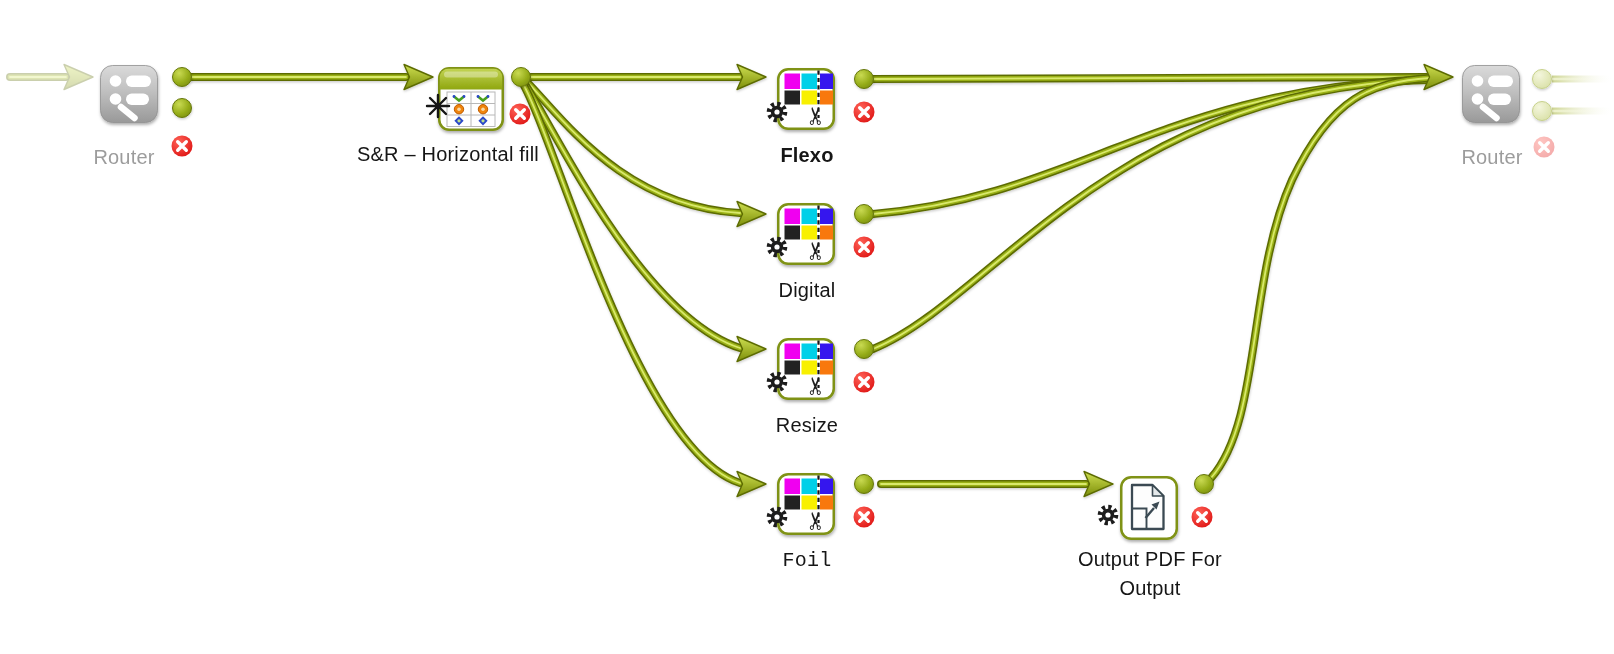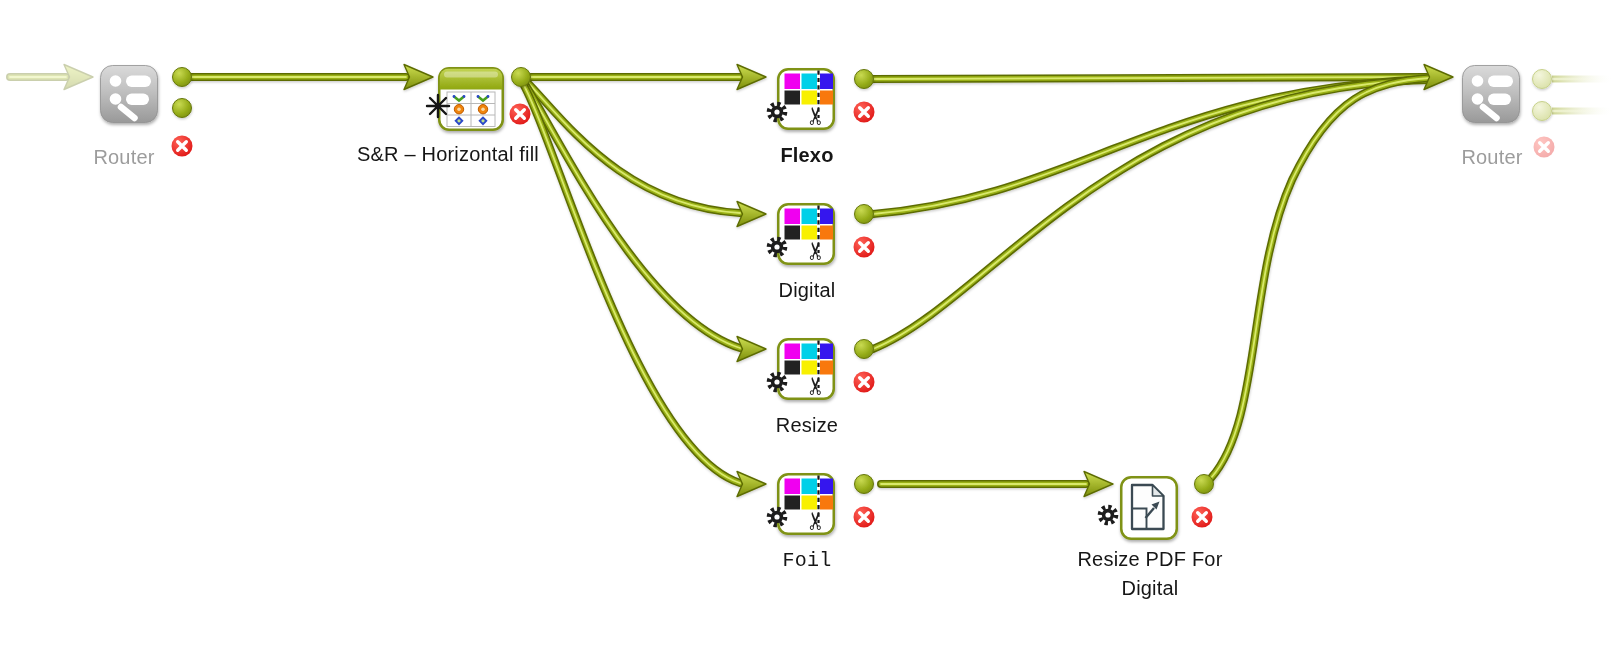--- a/index.html
+++ b/index.html
@@ -253,15 +253,15 @@
     <use href="#errBadge" transform="translate(1544,147)" opacity="0.36"></use>
   </g>
 </svg>
 
   <div class="lbl dim" style="left:124px;top:143px;width:180px;">Router</div>
   <div class="lbl" style="left:448px;top:140px;width:205px;">S&amp;R – Horizontal fill</div>
   <div class="lbl" style="left:807px;top:141px;width:200px;font-weight:bold;">Flexo</div>
   <div class="lbl" style="left:807px;top:276px;width:200px;">Digital</div>
   <div class="lbl" style="left:807px;top:411px;width:200px;">Resize</div>
   <div class="lbl" style="left:807px;top:546px;width:200px;font-family:Liberation Mono, monospace;">Foil</div>
-  <div class="lbl" style="left:1150px;top:545px;width:205px;">Resize PDF For Digital</div>
+  <div class="lbl" style="left:1150px;top:545px;width:205px;">Output PDF For Output</div>
   <div class="lbl dim" style="left:1492px;top:143px;width:180px;">Router</div>
 </div>
 
 </body></html>

